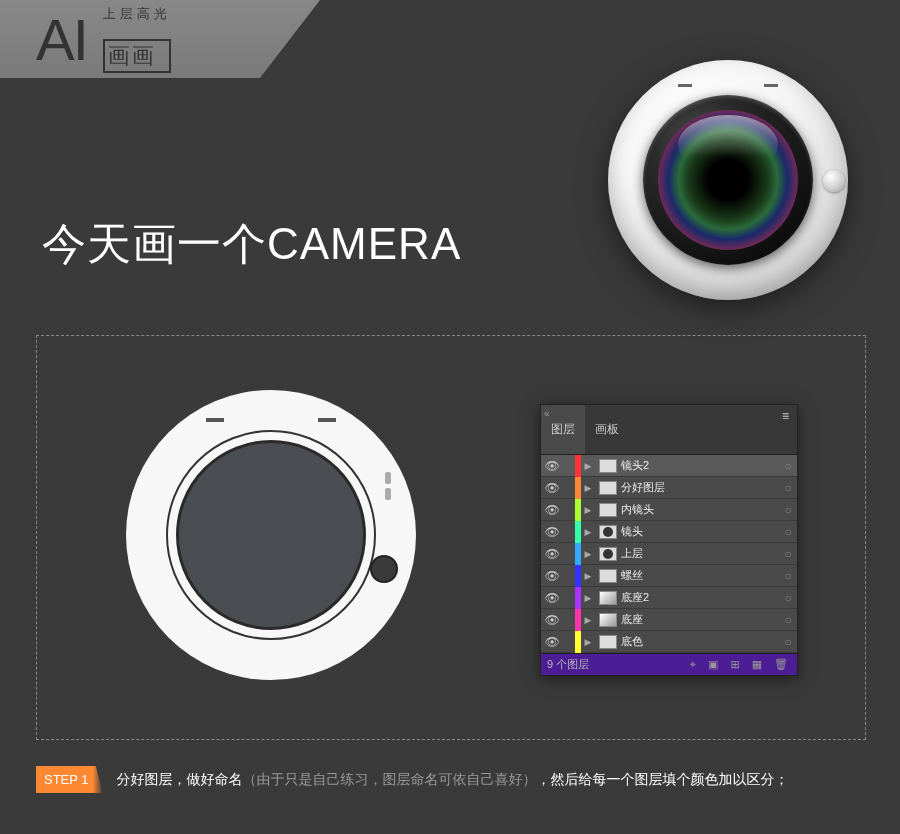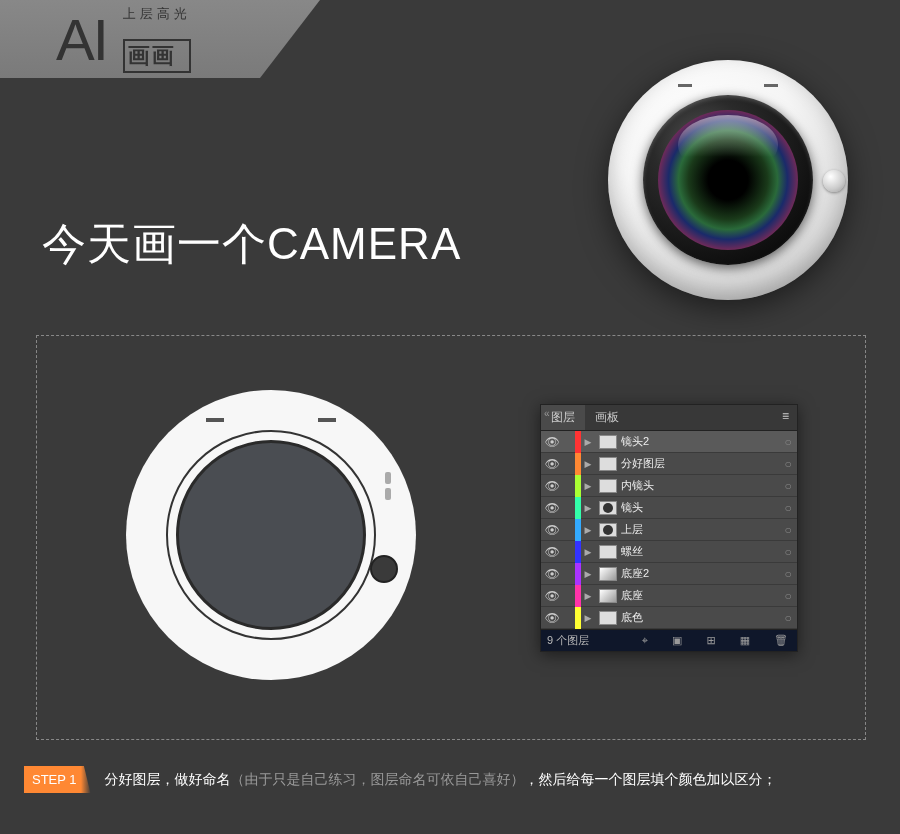--- a/index.html
+++ b/index.html
@@ -27,36 +27,36 @@
   right: -40px;
   top: 0;
   width: 0; height: 0;
   border-left: 0;
 }
 .ai-block {
   position: relative;
   height: 66px;
   display: flex;
   align-items: center;
-  padding-left: 56px;
+  padding-left: 36px;
 }
 .ai-logo {
   font-size: 58px;
   font-weight: 300;
   color: #333;
   letter-spacing: -2px;
 }
 .brand {
   margin-left: 16px;
   display: flex;
   flex-direction: column;
   color: #333;
 }
 .brand-top { font-size: 13px; letter-spacing: 4px; }
-.brand-bot { font-size: 22px; font-weight: 700; border: 2px solid #333; padding: 0 3px; letter-spacing: 2px; margin-top: 16px; }
+.brand-bot { font-size: 22px; font-weight: 400; border: 2px solid #333; padding: 0 3px; letter-spacing: 2px; margin-top: 16px; }
 .header-wedge {
   position: absolute;
   top: 0; right: 0;
   width: 640px; height: 78px;
   background: #3a3a3a;
   clip-path: polygon(60px 0, 100% 0, 100% 100%, 0 100%);
 }
 
 
 .title {
@@ -180,21 +180,21 @@
   border: 1px solid #222;
   box-shadow: 0 3px 15px rgba(0,0,0,0.5);
   font-size: 12px;
 }
 .panel-tabs {
   display: flex;
   background: #383838;
   border-bottom: 1px solid #222;
 }
 .panel-tab {
-  padding: 4px 10px;
+  padding: 16px 10px;
   color: #ccc;
   font-size: 12px;
   cursor: pointer;
 }
 .panel-tab.active { background: #4a4a4a; }
 .panel-menu { margin-left: auto; padding: 4px 8px; color: #ccc; }
 .panel-close { position: absolute; left: 3px; top: 3px; color: #999; font-size: 10px; }
 
 .layer-row {
   display: flex;
@@ -211,34 +211,34 @@
 .layer-thumb { width: 18px; height: 14px; background: #ddd; border: 1px solid #888; margin: 0 4px; position: relative; }
 .layer-thumb.circle::after { content:""; position:absolute; top:1px; left:3px; width:10px; height:10px; border-radius:50%; background:#333; }
 .layer-thumb.grad { background: linear-gradient(135deg, #fff, #999); }
 .layer-name { flex: 1; color: #eee; font-size: 11px; }
 .target-col { width: 18px; text-align: center; color: #888; }
 
 .panel-footer {
   display: flex;
   align-items: center;
   height: 22px;
-  background: #0f172a;
+  background: #4c1d95;
   border-top: 1px solid #222;
   padding: 0 6px;
   color: #bbb;
   font-size: 11px;
-  gap: 18px;
+  gap: 6px;
 }
 .footer-spacer { flex: 1; }
 .footer-icon { color: #999; font-size: 11px; padding: 0 3px; }
 
 
 .step-caption {
   position: absolute;
-  left: 24px;
+  left: 36px;
   top: 766px;
   width: 830px;
   font-size: 14px;
   line-height: 1.8;
   color: #fff;
 }
 .step-badge {
   display: inline-block;
   background: linear-gradient(to right, #ff8833, #ff8833 85%, transparent);
   color: #fff;

